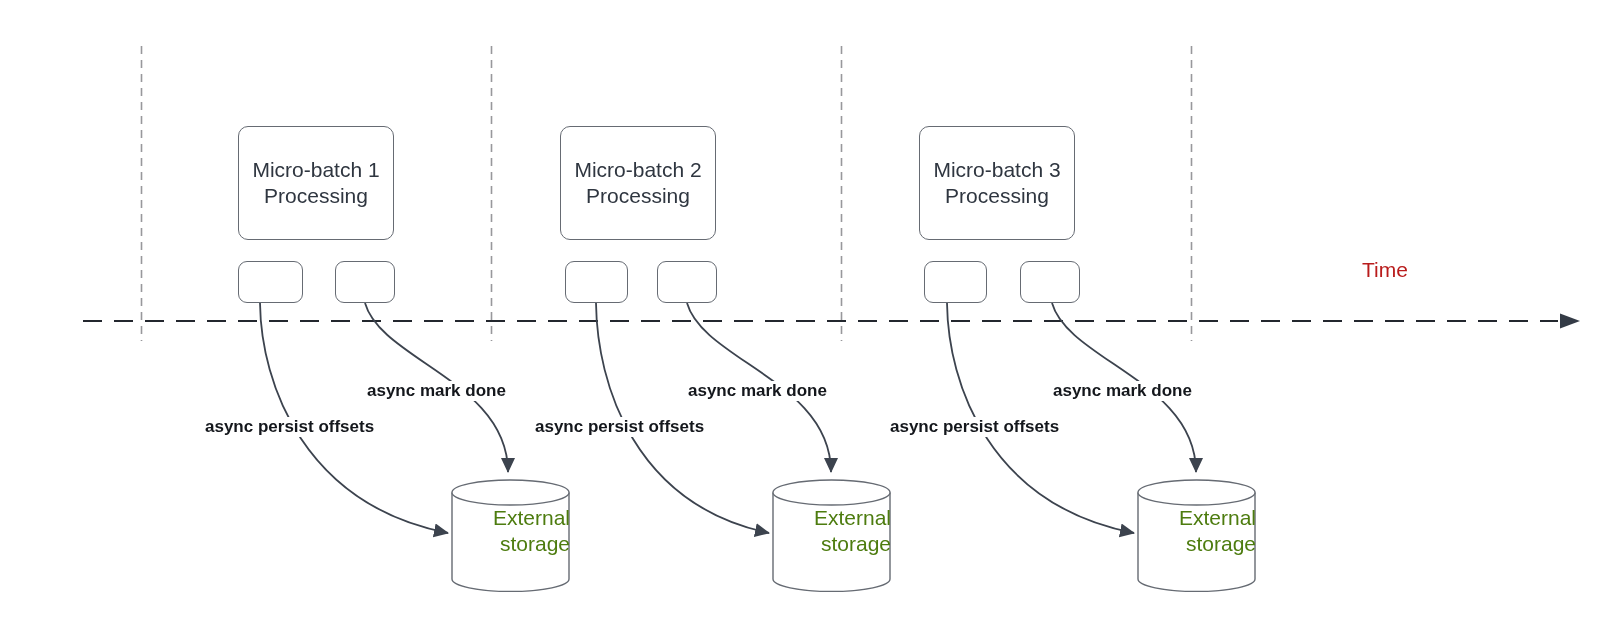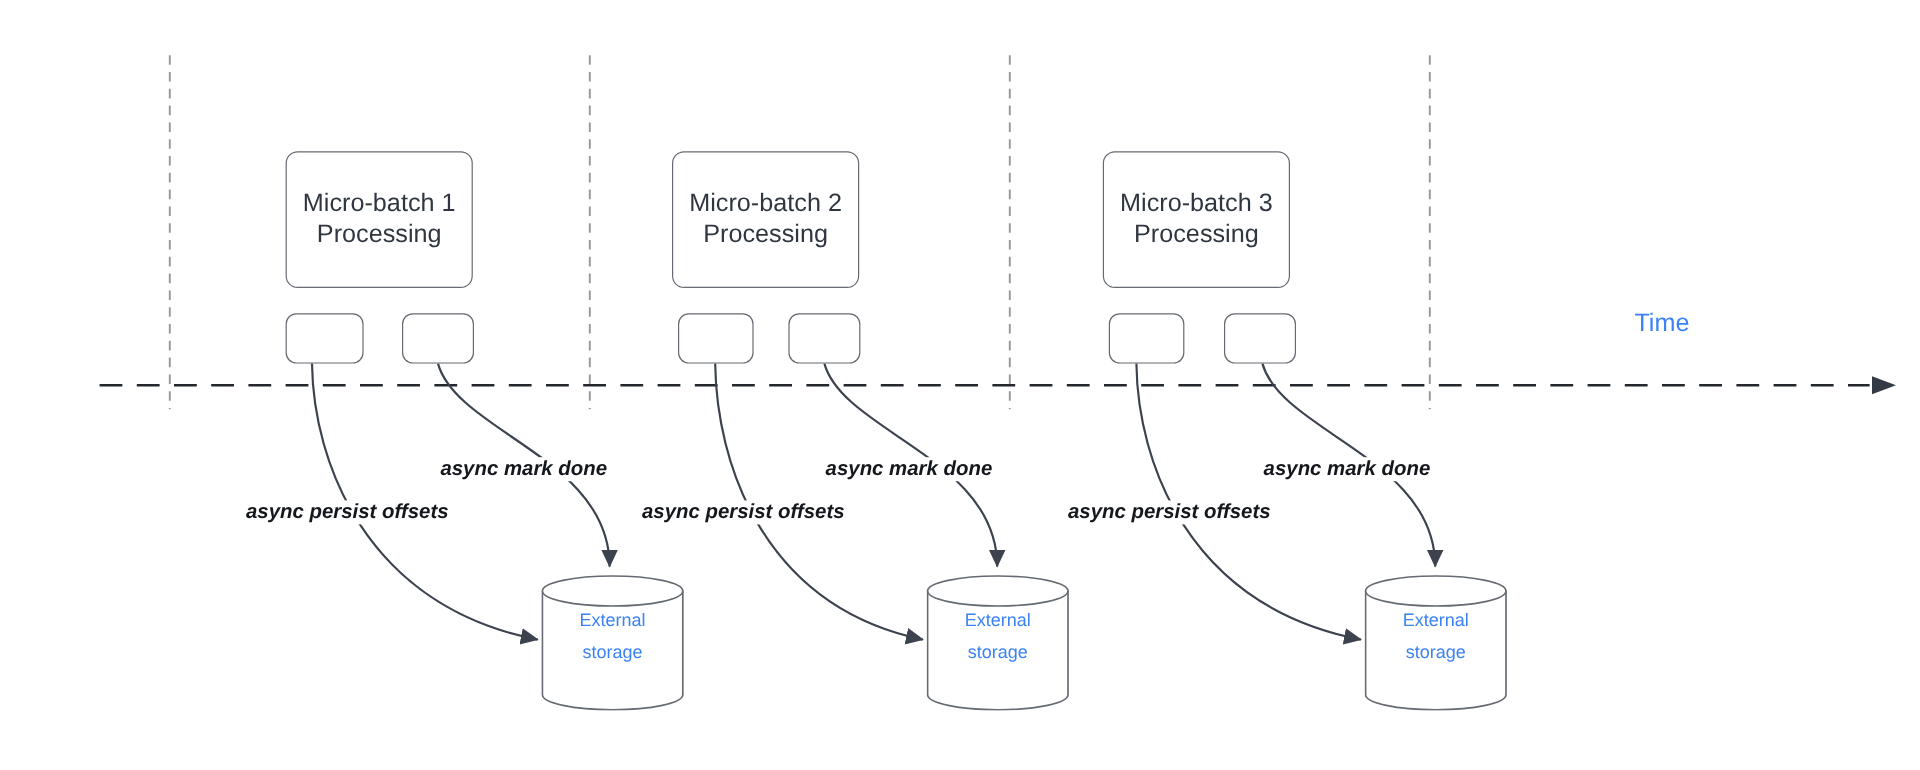--- a/index.html
+++ b/index.html
@@ -6,26 +6,26 @@
   .page{position:relative;width:1600px;height:642px;background:#ffffff;
         font-family:"Liberation Sans",sans-serif;overflow:hidden;}
   .layer{position:absolute;left:0;top:0;}
   .proc-box{position:absolute;width:156px;height:114px;box-sizing:border-box;
         border:1.4px solid #666b73;border-radius:10px;background:#ffffff;
         display:flex;flex-direction:column;align-items:center;justify-content:center;
         font-size:21px;line-height:26px;color:#2f3640;text-align:center;}
   .chk-box{position:absolute;height:42px;box-sizing:border-box;
         border:1.4px solid #666b73;border-radius:9px;background:#ffffff;}
   .arrow-label{position:absolute;font-size:17px;font-weight:bold;line-height:20px;
-        color:#14171c;background:#ffffff;white-space:nowrap;padding:0 1px;font-style:italic;}
+        color:#14171c;background:#ffffff;white-space:nowrap;padding:0 1px;}
   .cylinder{position:absolute;width:119px;height:113px;}
-  .cyl-text{position:absolute;left:0;right:0;top:26px;text-align:center;
-        font-size:15px;line-height:26px;color:#3b82f6;}
+  .cyl-text{position:absolute;left:0;right:0;top:26px;text-align:right;
+        font-size:21px;line-height:26px;color:#4d7c0f;}
   .time-label{position:absolute;left:1362px;top:258px;font-size:21px;
-        line-height:24px;color:#3b82f6;}
+        line-height:24px;color:#b91c1c;}
 </style>
 </head>
 <body>
 
 <div class="page">
 
   <svg class="layer" width="1600" height="642" viewBox="0 0 1600 642">
     <defs>
       <marker id="arw" markerUnits="userSpaceOnUse" markerWidth="16" markerHeight="15" refX="14" refY="7" orient="auto">
         <path d="M0,0 L15,7 L0,14 Z" fill="#3c434e"></path>

